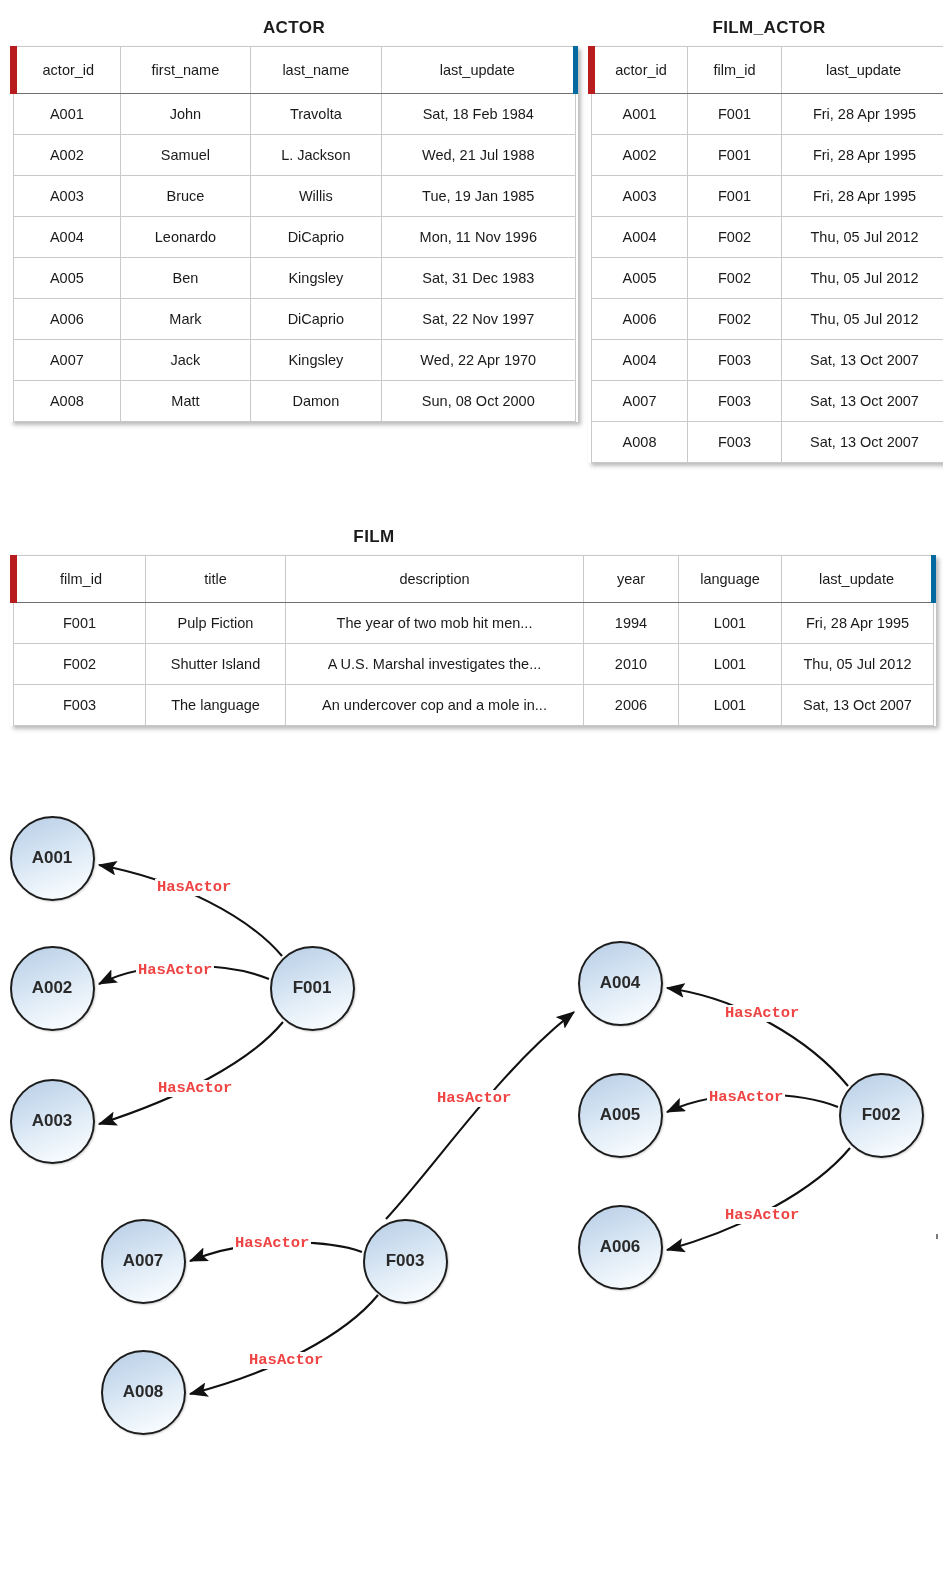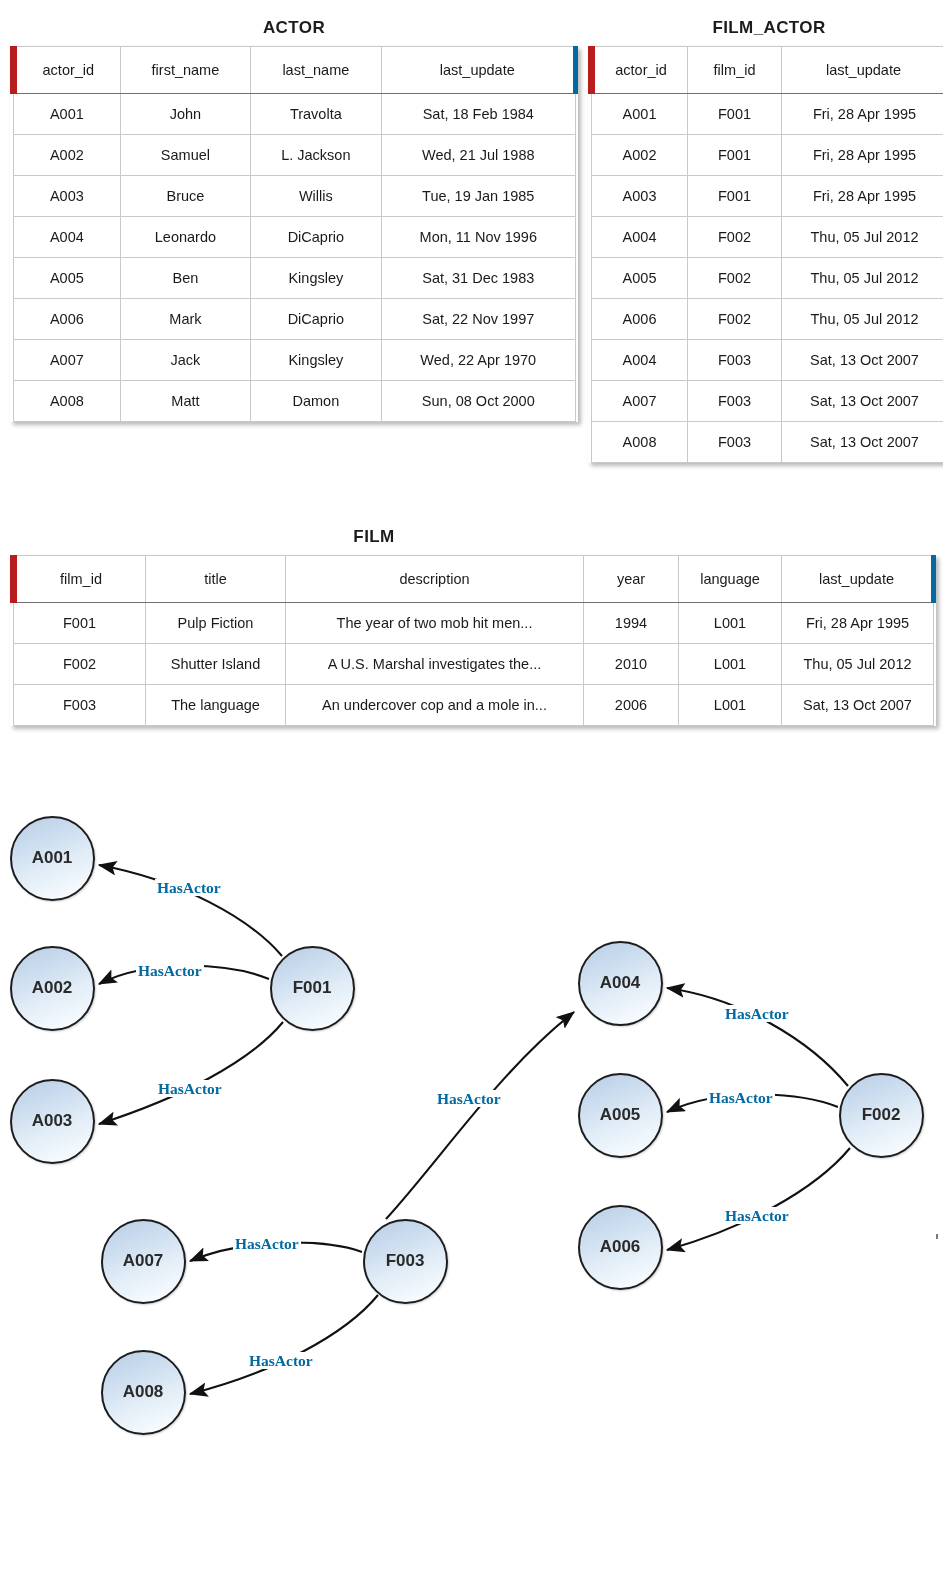--- a/index.html
+++ b/index.html
@@ -80,22 +80,22 @@
     font-size: 17px;
     font-weight: bold;
     color: #2a2a2a;
     font-family: "Liberation Sans", sans-serif;
     box-shadow: 1px 1px 2px rgba(0,0,0,0.18);
   }
   .edge-label {
     position: absolute;
     font-size: 15.5px;
     font-weight: bold;
-    color: #0369a1;
-    font-family: Liberation Serif, serif;
+    color: #ef4444;
+    font-family: Liberation Mono, monospace;
     white-space: nowrap;
     background: #ffffff;
     padding: 0 2px;
     line-height: 17px;
   }
   .speck {
     position: absolute;
     width: 2px;
     height: 5px;
     background: #7a7a7a;

